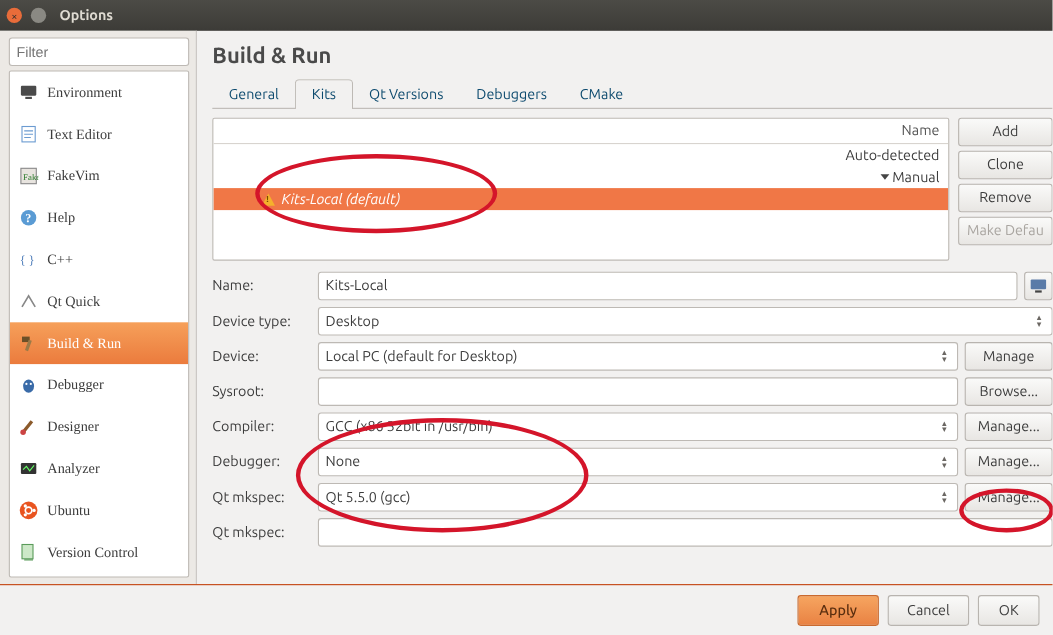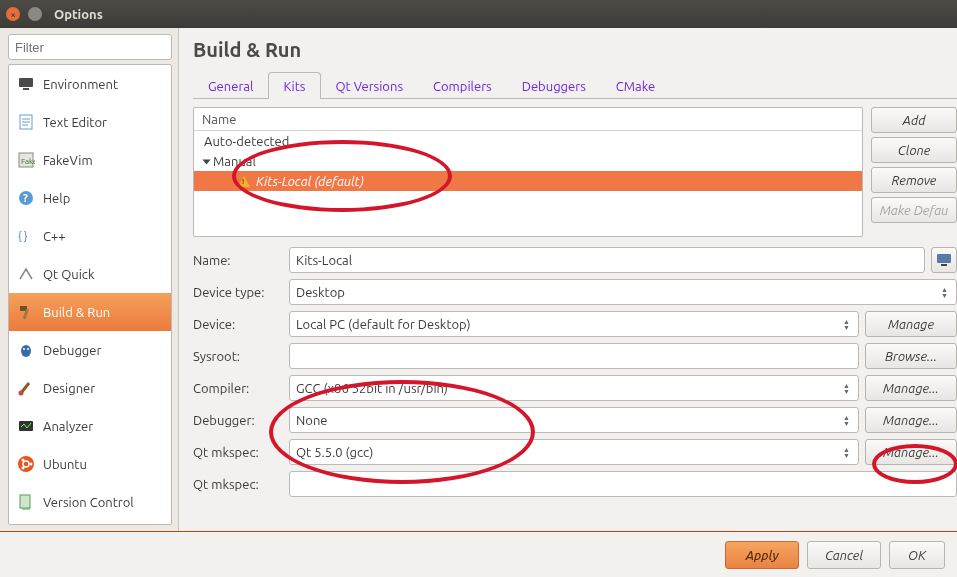--- a/index.html
+++ b/index.html
@@ -22,46 +22,46 @@
   gap: 8px;
 }
 .wbtn { width:14px; height:14px; border-radius:50%; display:flex; align-items:center; justify-content:center; font-size:10px; color:#2b2b2b; }
 .wbtn.close{ background:#e86c3a; }
 .wbtn.min{ background:#8a8983; }
 .title-text{ color:#dfdbd2; font-weight:bold; font-size:13px; margin-left:4px; }
 .content { display:flex; height:calc(100% - 28px - 46px); }
 .sidewrap { width:179px; padding:6px 6px 6px 8px; border-right:1px solid #c9c5c1; background:#ece9e5; display:flex; flex-direction:column; gap:4px;}
 .filter { height:26px; background:#fff; border:1px solid #bdb9b4; border-radius:3px; padding:2px 6px; color:#999; font-size:13px;}
 .sidelist { background:#fff; border:1px solid #bdb9b4; border-radius:2px; flex:1; overflow:hidden;}
-.sideitem { display:flex; align-items:center; gap:8px; padding:19px 8px; height:32px; cursor:default;}
+.sideitem { display:flex; align-items:center; gap:8px; padding:19px 8px; height:32px; cursor:default;font-family:Liberation Serif, serif;}
 .sideitem.selected { background:linear-gradient(#f6a05a,#eb7b3d); color:#fff; }
 .sideitem .lbl { font-size:13px; }
 .sico { width:18px; height:18px; display:inline-flex; align-items:center; justify-content:center; }
 .main { flex:1; display:flex; flex-direction:column; padding:10px 0 0 14px; overflow:hidden;}
 .heading { font-size:20px; font-weight:bold; color:#4a4a4a; margin-bottom:10px;}
 .tabbar { display:flex; border-bottom:1px solid #bdb9b4; margin-right:0; }
-.tab { padding:6px 14px; border:1px solid transparent; border-bottom:none; font-size:13px; color:#6d28d9; cursor:default; position:relative; top:1px; background:transparent;}
+.tab { padding:6px 14px; border:1px solid transparent; border-bottom:none; font-size:13px; color:#0c4a6e; cursor:default; position:relative; top:1px; background:transparent;}
 .tab.active { background:#f2f1f0; border-color:#bdb9b4; border-top-left-radius:4px; border-top-right-radius:4px;}
 .kitsarea { display:flex; gap:8px; margin-top:8px; padding-right:0;}
-.tree { flex:1; background:#fff; border:1px solid #bdb9b4; height:130px; border-radius:2px; overflow:hidden;}
+.tree { flex:1; background:#fff; border:1px solid #bdb9b4; height:130px; border-radius:2px; overflow:hidden;text-align:right;}
 .tree-header { padding:4px 8px; border-bottom:1px solid #d8d4cf; color:#555; font-size:13px;}
 .tree-row { padding:3px 8px 3px 22px; font-size:13px;}
 .tree-row.group { padding-left:10px;}
 .tree-row.sel { background:#f07746; color:#fff; font-style:italic; display:flex; align-items:center; gap:6px; padding-left:44px;}
 .warn-tri { display:inline-block; width:0; height:0; border-left:6px solid transparent; border-right:6px solid transparent; border-bottom:11px solid #f5b12c; position:relative;}
 .warn-tri::after{content:"!"; position:absolute; left:-2px; top:1px; font-size:8px; font-weight:bold; color:#7a4b00; font-style:normal;}
 .sidebtns { width:86px; display:flex; flex-direction:column; gap:4px;}
-.btn { height:26px; background:linear-gradient(#fafaf9,#e8e6e3); border:1px solid #b8b4af; border-radius:3px; font-size:13px; color:#3c3c3c; display:flex; align-items:center; justify-content:center; cursor:default;font-style:italic;}
+.btn { height:26px; background:linear-gradient(#fafaf9,#e8e6e3); border:1px solid #b8b4af; border-radius:3px; font-size:13px; color:#3c3c3c; display:flex; align-items:center; justify-content:center; cursor:default;}
 .btn.disabled{ color:#a9a5a0;}
 .form { margin-top:10px; padding-right:0;}
 .frow { display:flex; align-items:center; gap:6px; margin-bottom:6px;}
 .flabel { width:90px; font-size:13px; color:#3c3c3c;}
 .finput { flex:1; height:26px; background:#fff; border:1px solid #bdb9b4; border-radius:3px; padding:2px 6px; font-size:13px; display:flex; align-items:center; justify-content:space-between;}
 .spin { display:flex; flex-direction:column; gap:1px; font-size:7px; color:#6b6763; line-height:6px; padding-right:2px;}
-.smallbtn { width:92px; height:26px; }
+.smallbtn { width:80px; height:26px; }
 .iconbtn { width:26px; height:26px; padding:0; }
 .footer { position:absolute; bottom:0; left:0; right:0; height:46px; border-top:1px solid #c2410c; background:#f2f1f0; display:flex; align-items:center; justify-content:flex-end; gap:8px; padding:0 12px;}
 .footer .fb{ width:74px; height:28px;}
 .footer .apply{ background:linear-gradient(#f6a560,#e98243); border-color:#c96a2f; color:#5a2e0f; font-weight:500;}
 .tri { display:inline-block; width:0;height:0; border-left:5px solid #444; border-top:4px solid transparent; border-bottom:4px solid transparent; transform:rotate(90deg); margin-right:4px;}
 .annot { position:absolute; border:4px solid #d4152a; border-radius:50%; pointer-events:none;}
 </style>
 </head>
 <body>
 
@@ -200,21 +200,20 @@
         </div>
     </div>
   </div>
 
   <div class="main">
     <div class="heading">Build &amp; Run</div>
     <div class="tabbar">
       <div class="tab">General</div>
       <div class="tab active">Kits</div>
       <div class="tab">Qt Versions</div>
-      <div class="tab">Compilers</div>
       <div class="tab">Debuggers</div>
       <div class="tab">CMake</div>
     </div>
 
     <div class="kitsarea">
       <div class="tree">
         <div class="tree-header">Name</div>
         <div class="tree-row group">Auto-detected</div>
         <div class="tree-row group"><span class="tri"></span><span>Manual</span></div>
         <div class="tree-row sel">

